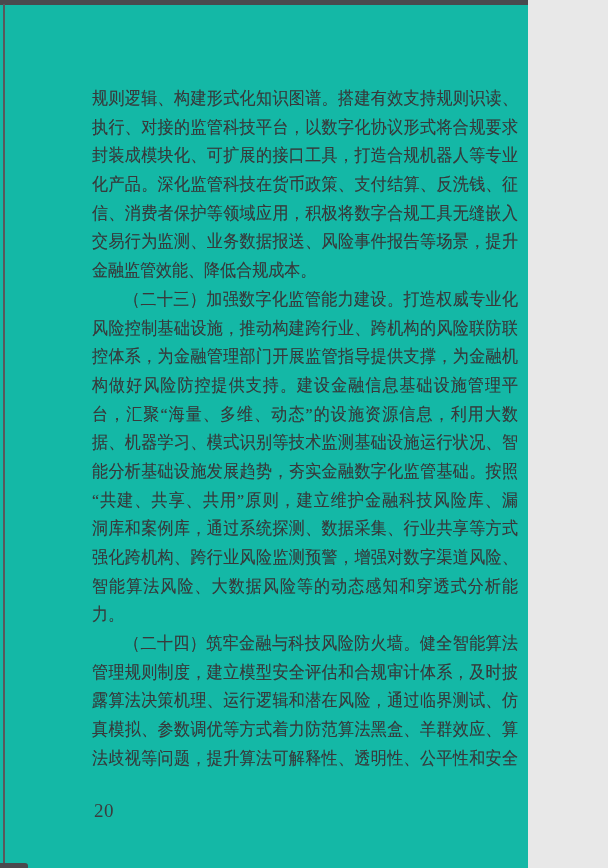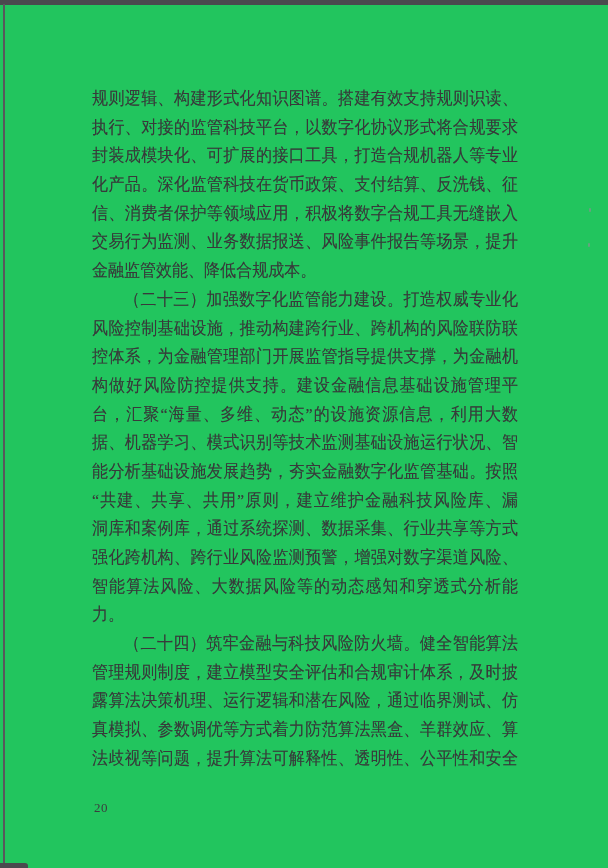--- a/index.html
+++ b/index.html
@@ -3,22 +3,22 @@
 <meta charset="utf-8">
 <style>
   html,body{margin:0;padding:0;}
   body{
     width:608px;height:868px;
     background:#e8e8e8;
     font-family:"Liberation Serif","DejaVu Serif",serif;
   }
   .page-canvas{
     position:relative;
-    width:608px;height:868px;
-    background:#22c55e;
+    width:528px;height:868px;
+    background:#14b8a6;
     overflow:hidden;
     font-family:Liberation Serif, serif;
   }
   
   .scan-edge-top{
     position:absolute;left:0;top:0;width:608px;height:5px;
     background:#4a4a4e;
   }
   .scan-edge-left{
     position:absolute;left:3px;top:4px;width:2px;height:864px;
@@ -53,21 +53,21 @@
     text-justify:inter-character;
   }
   .line.end{
     text-align-last:left;
   }
   .line.indent{
     text-indent:2em;
   }
   .page-number{
     position:absolute;left:94px;top:800px;
-    font-size:13px;color:#3c3c3e;
+    font-size:19px;color:#3c3c3e;
     letter-spacing:.5px;
   }
 </style>
 </head>
 <body>
 
 <div class="page-canvas">
 
   <div class="scan-edge-top"></div>
   <div class="scan-edge-left"></div>

